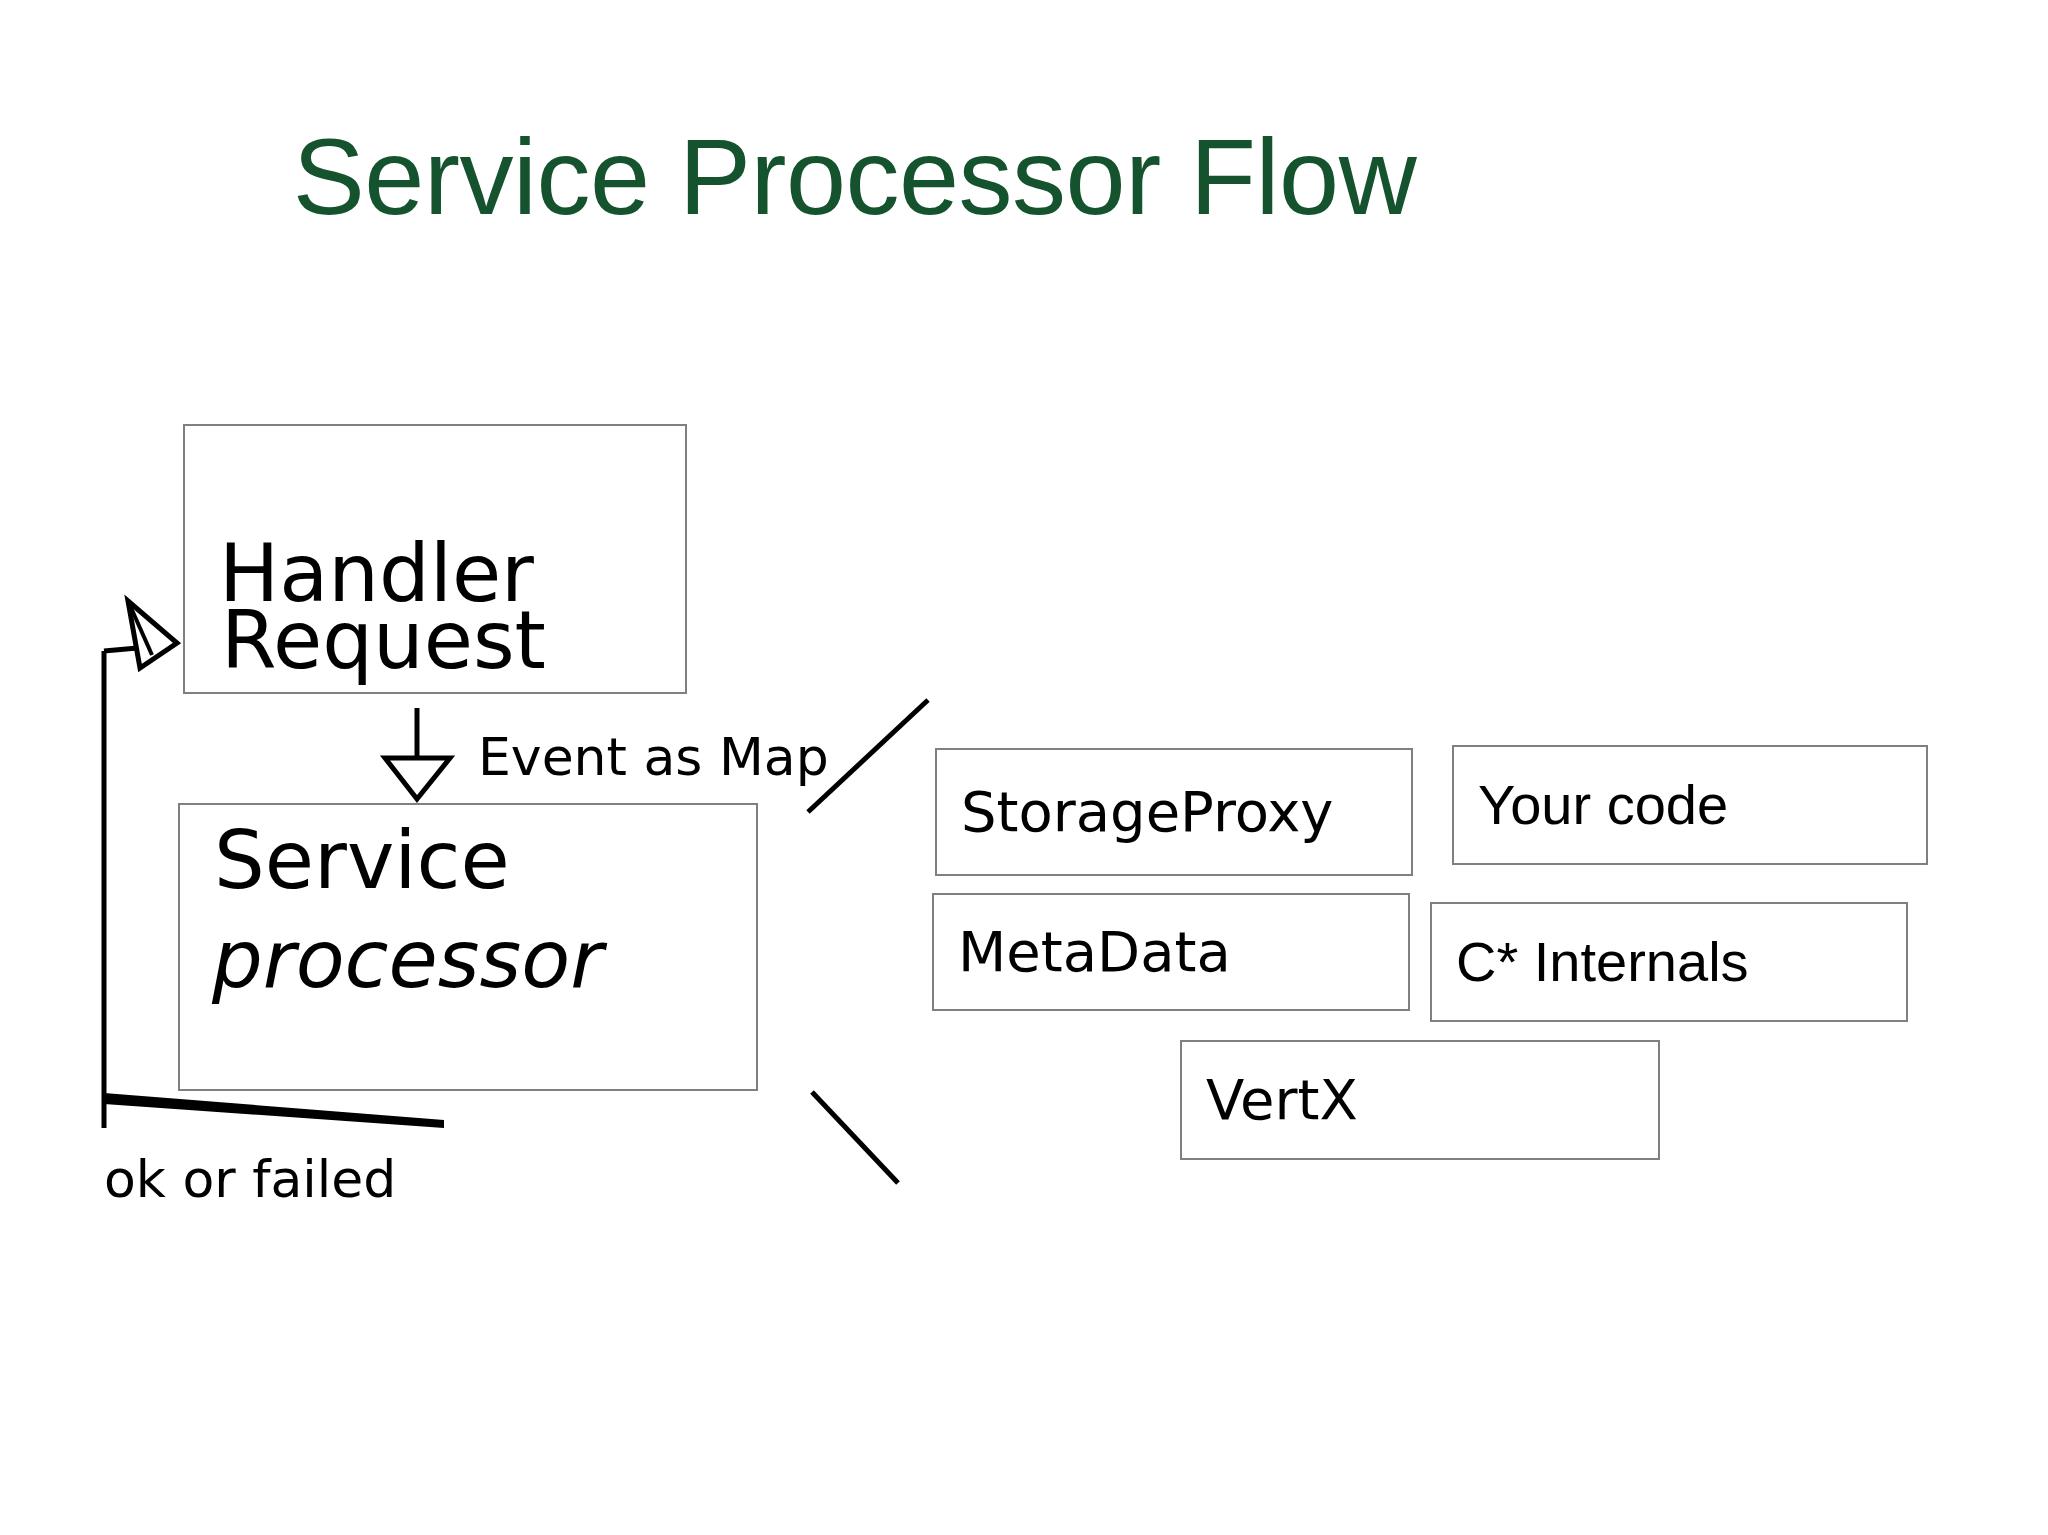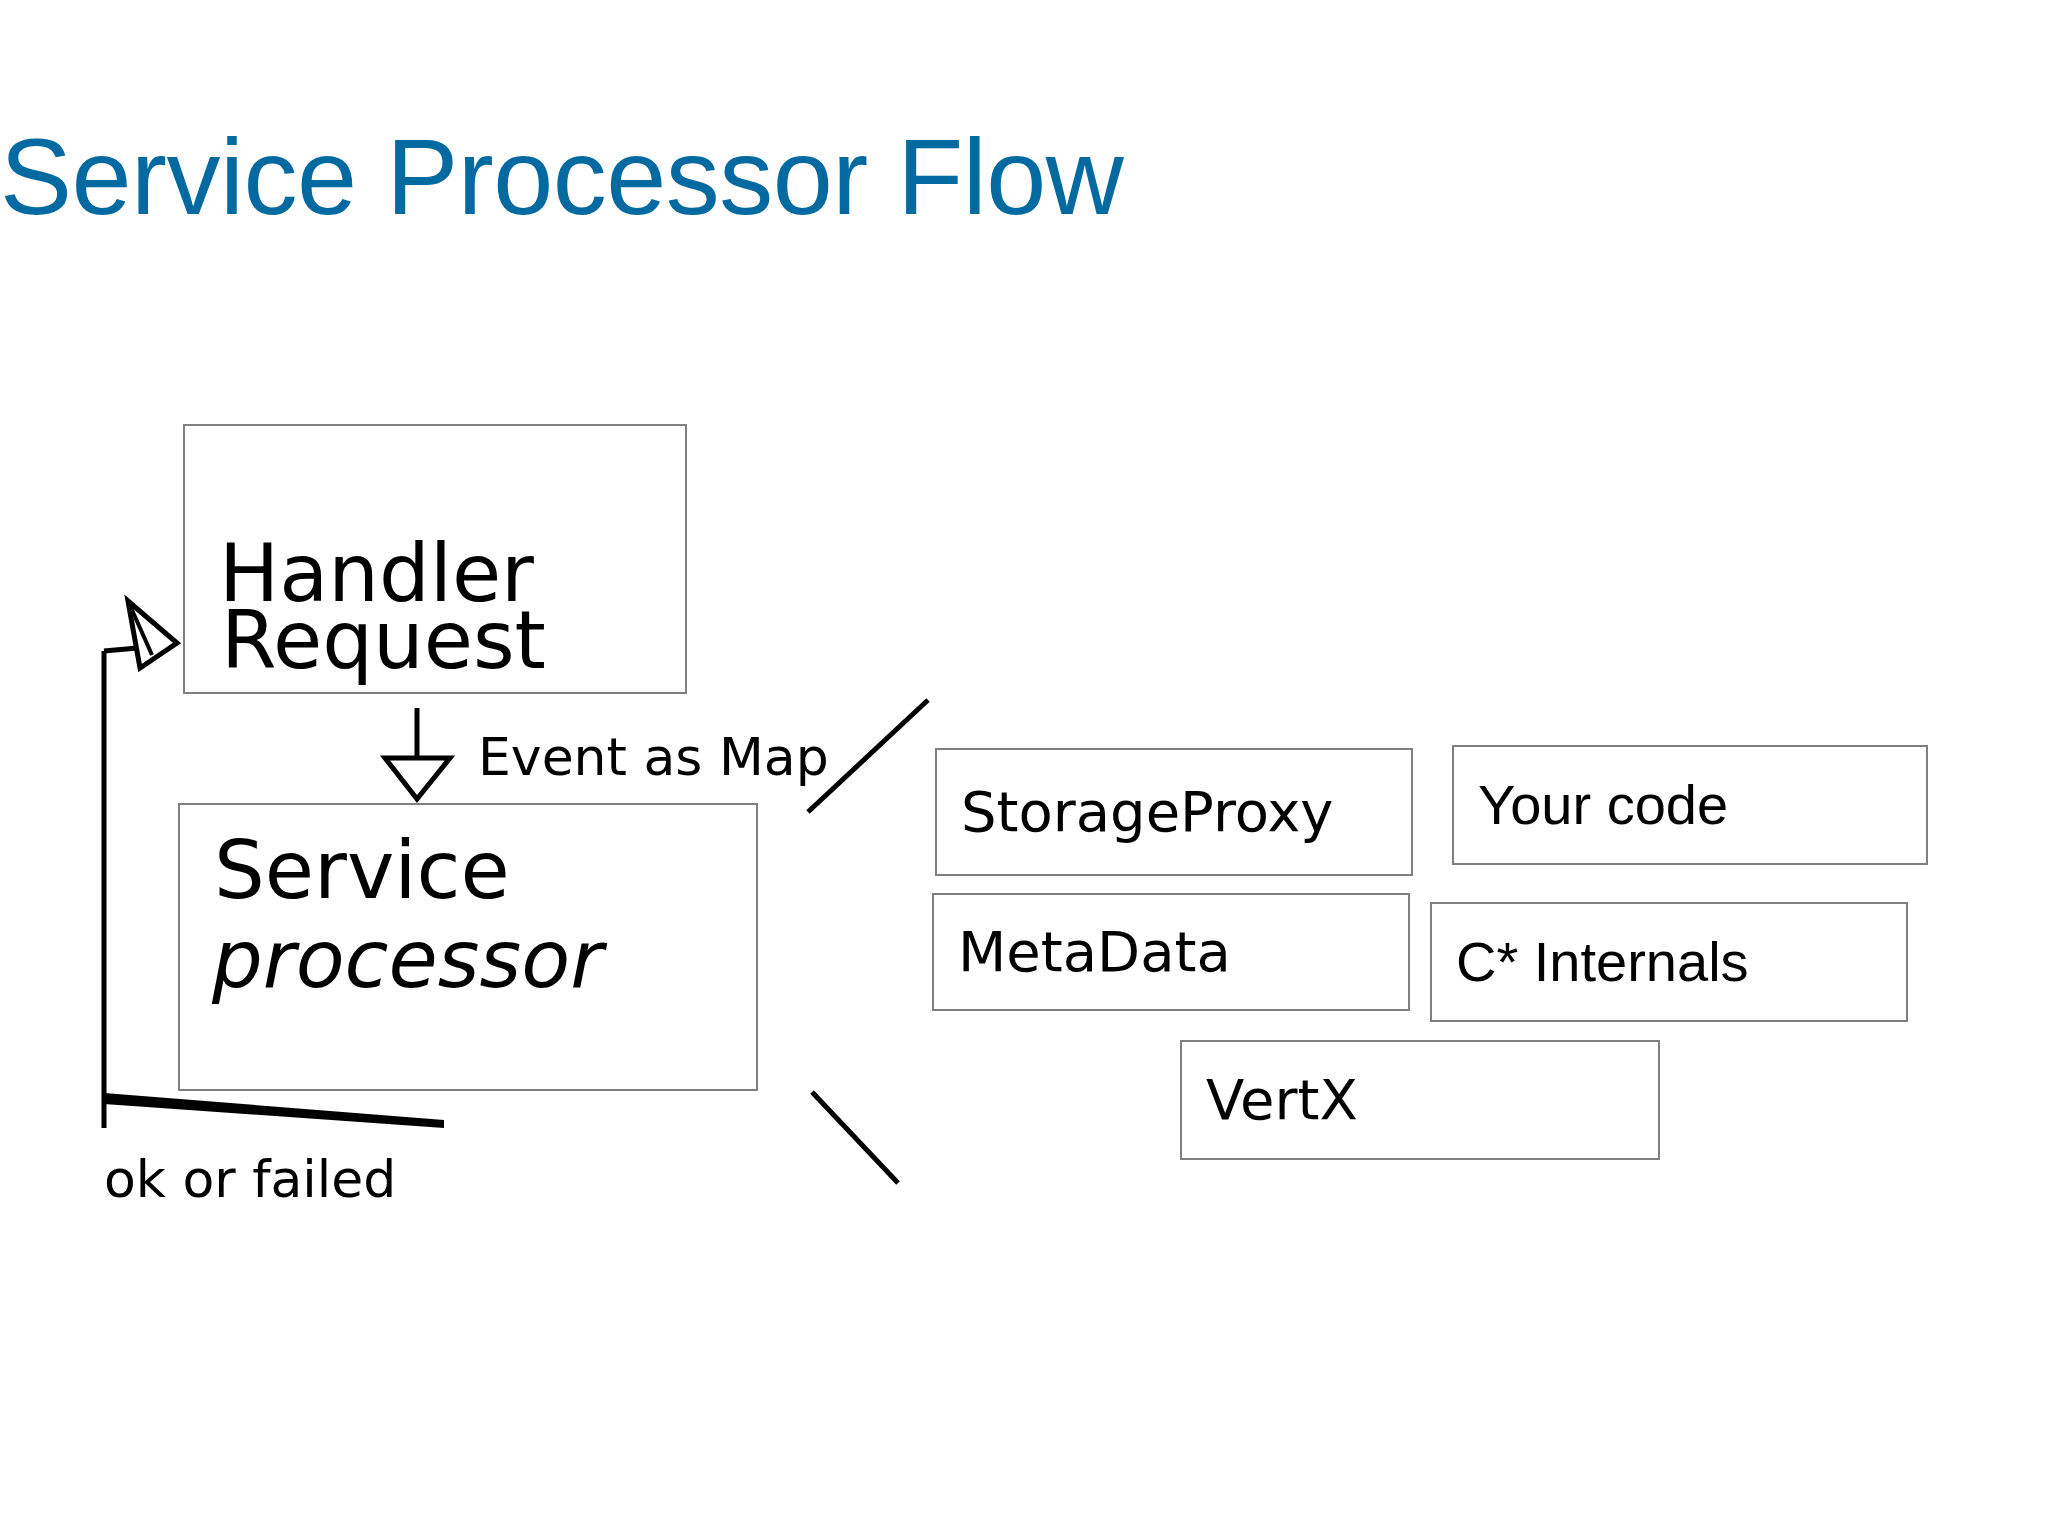--- a/index.html
+++ b/index.html
@@ -15,25 +15,25 @@
     width: 2048px;
     height: 1535px;
     background: #ffffff;
     overflow: hidden;
   }
   #slide-title {
     position: absolute;
     left: 0;
     top: 118px;
     width: 1709px;
-    text-align: left;
+    text-align: center;
     font-family: "Liberation Sans", sans-serif;
     font-size: 108px;
     line-height: 1.1;
-    color: #0369a1;
+    color: #14532d;
     white-space: nowrap;
     letter-spacing: -0.5px;
   }
   .flowbox {
     position: absolute;
     box-sizing: border-box;
     border: 2px solid #808080;
     background: #ffffff;
     color: #000000;
     font-family: "DejaVu Sans", sans-serif;
@@ -54,21 +54,21 @@
     padding: 10px 0 0 36px;
     font-size: 80px;
     line-height: 1.26;
     align-items: flex-end;
   }
   #box-service-processor {
     left: 178px;
     top: 803px;
     width: 580px;
     height: 288px;
-    padding: 16px 0 0 34px;
+    padding: 6px 0 0 34px;
     font-size: 80px;
     line-height: 1.26;
     align-items: flex-start;
   }
   
   .smallbox {
     font-size: 56px;
     padding-left: 24px;
     line-height: 1;
   }

